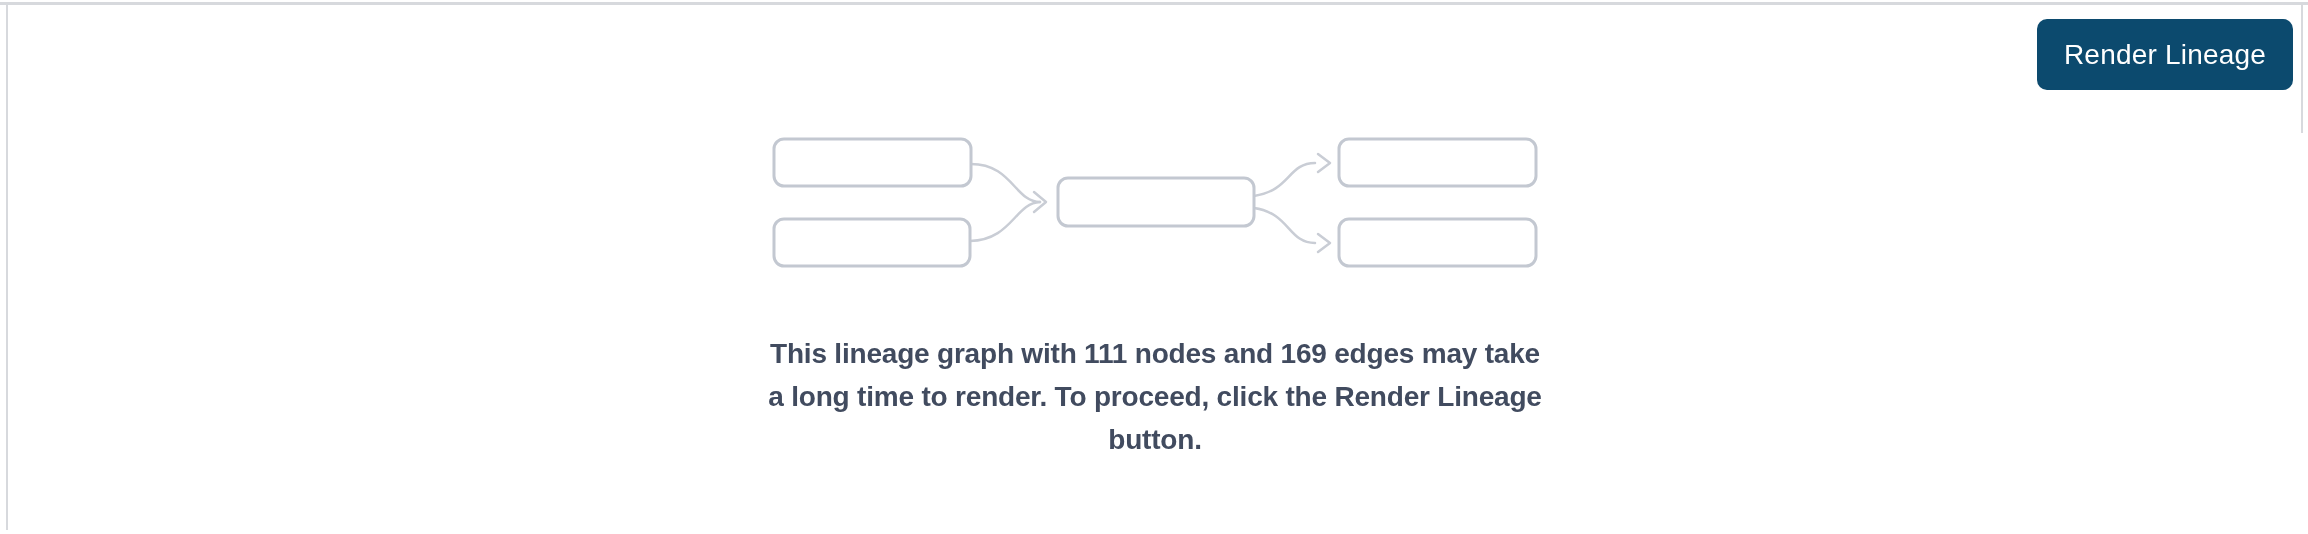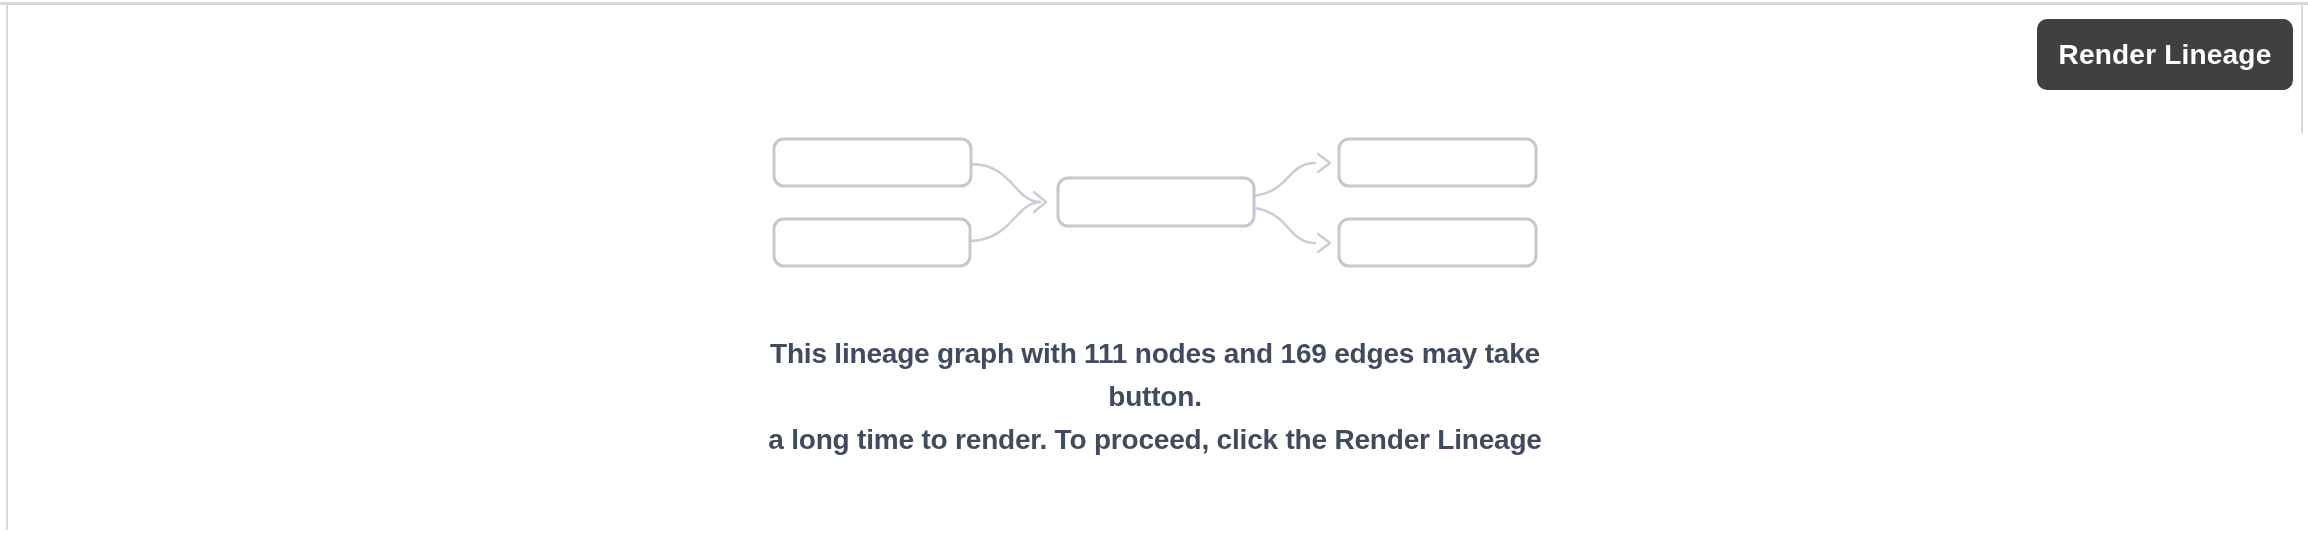--- a/index.html
+++ b/index.html
@@ -27,26 +27,26 @@
     position: absolute;
     left: 2301px; top: 5px;
     width: 2px; height: 128px;
     background: #d7d9dd;
     cursor: pointer;
   }
   .render-btn {
     position: absolute;
     left: 2037px; top: 19px;
     width: 256px; height: 71px;
-    background: #404040;
+    background: #0c4a6e;
     border: none;
     border-radius: 10px;
     color: #ffffff;
     font-family: "Liberation Sans", sans-serif;
-    font-weight: bold;
+    font-weight: normal;
     font-size: 28px;
     letter-spacing: 0.2px;
     cursor: pointer;
     display: flex;
     align-items: center;
     justify-content: center;
   }
   .illustration {
     position: absolute;
     left: 772px; top: 137px;
@@ -92,17 +92,17 @@
       <rect x="2" y="2" width="197" height="47" rx="10"></rect>
       <rect x="2" y="82" width="196" height="47" rx="10"></rect>
       <rect x="286" y="41" width="196" height="48" rx="10"></rect>
       <rect x="567" y="2" width="197" height="47" rx="10"></rect>
       <rect x="567" y="82" width="197" height="47" rx="10"></rect>
     </g>
   </svg>
 
   <div class="message">
     <div class="line">This lineage graph with 111 nodes and 169 edges may take</div>
+    <div class="line">a long time to render. To proceed, click the Render Lineage</div>
     <div class="line">button.</div>
-    <div class="line">a long time to render. To proceed, click the Render Lineage</div>
   </div>
 
 </div>
 
 </body></html>

